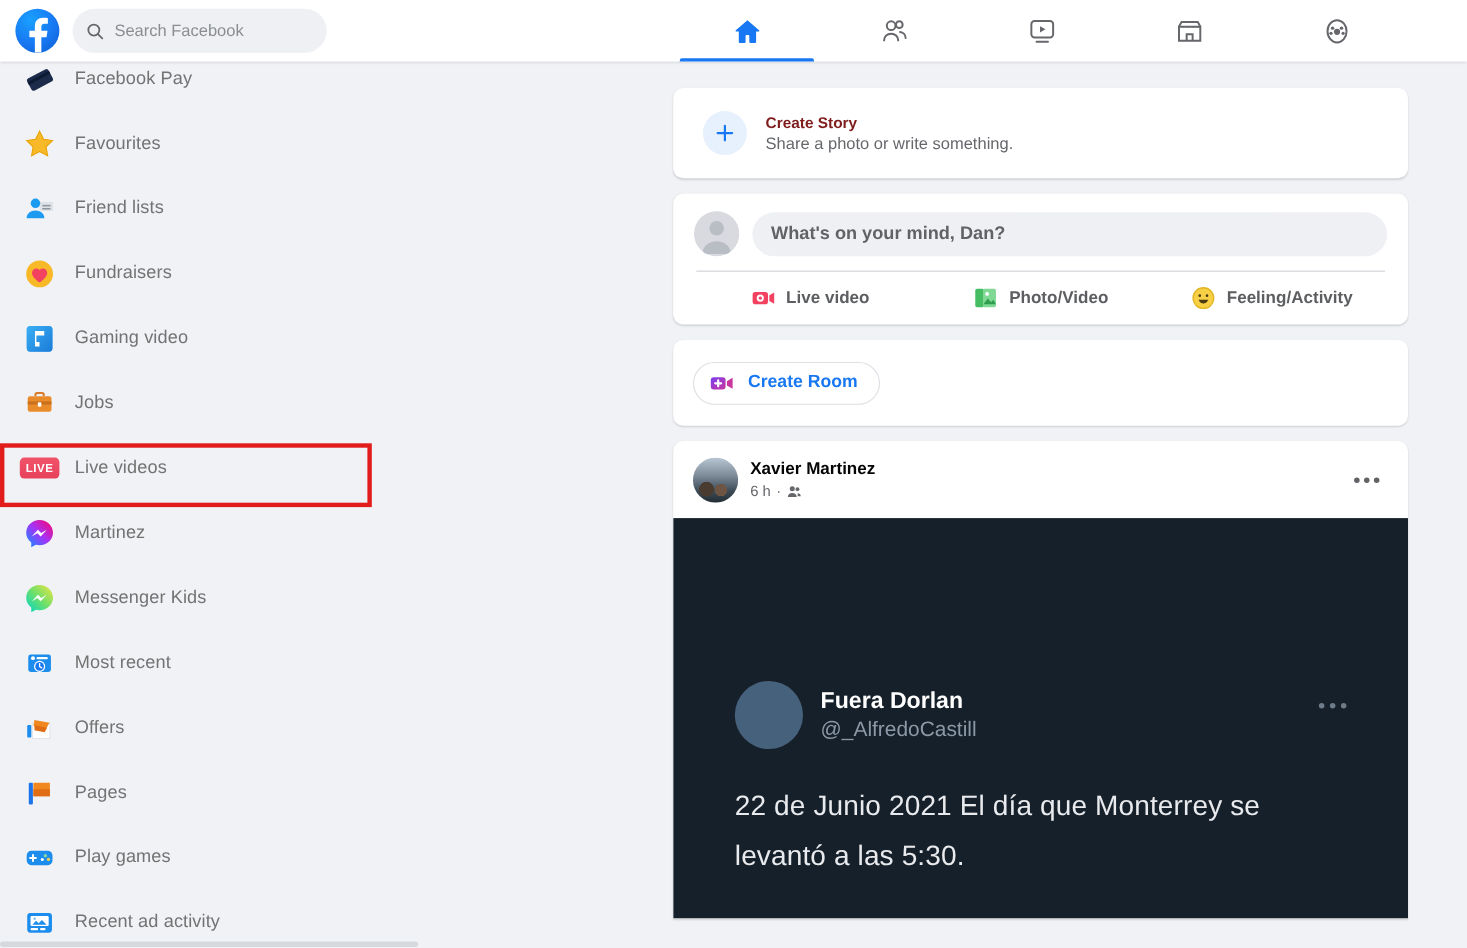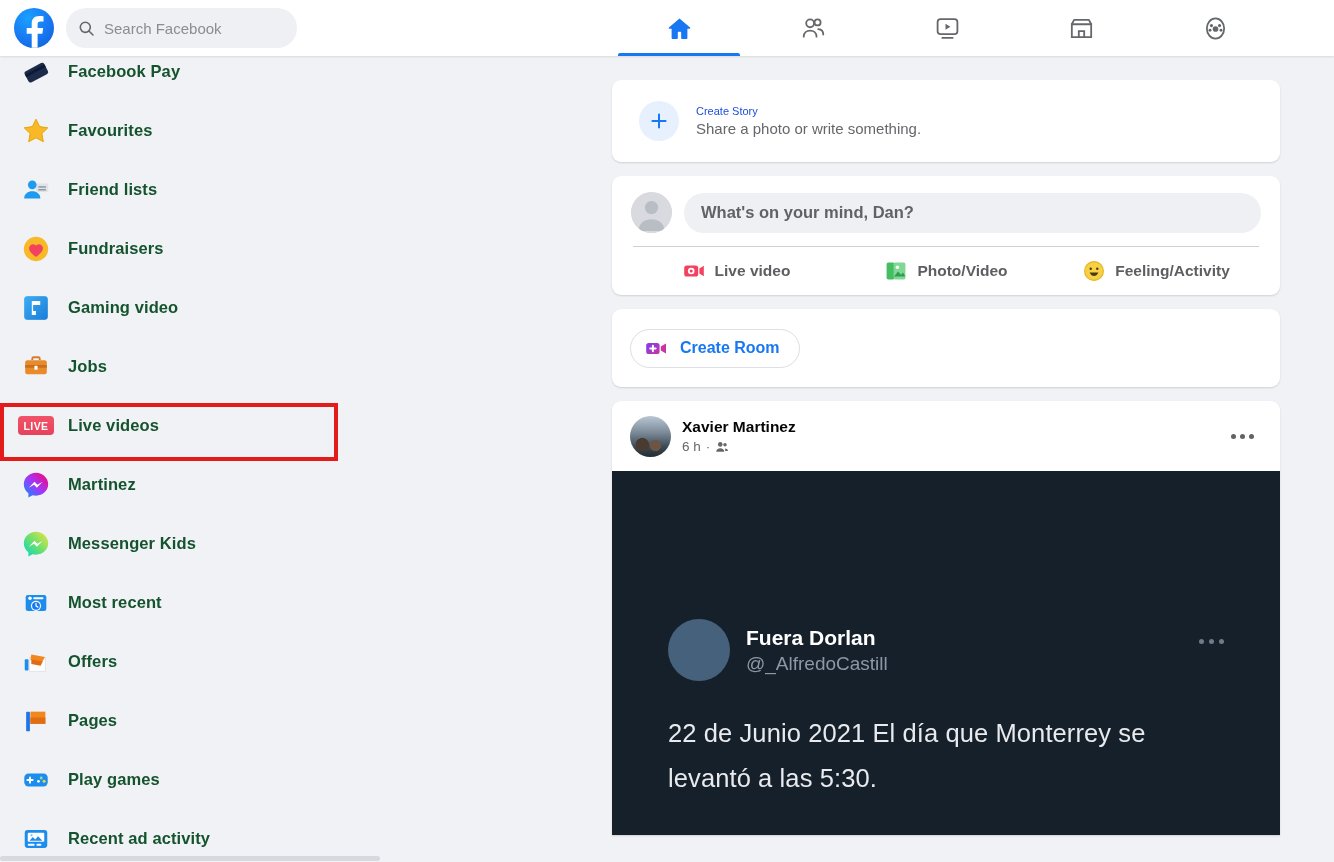--- a/index.html
+++ b/index.html
@@ -70,21 +70,21 @@
     height: 59px; display: flex; align-items: center;
     padding-left: 18px; cursor: pointer; position: relative;
   }
   .side-ico {
     width: 36px; height: 36px; flex: 0 0 auto;
     display: flex; align-items: center; justify-content: center;
     position: relative;
   }
   .side-label {
     margin-left: 14px;
-    font-size: 16.5px; color: #14532d; letter-spacing: .1px; font-weight: bold;
+    font-size: 16.5px; color: #737373; letter-spacing: .1px;
   }
 
   
   .hl-box {
     position: absolute; left: 0px; top: 403px;
     width: 338px; height: 58px;
     border: 4px solid #e21b1b;
     pointer-events: none; z-index: 12;
   }
 
@@ -110,21 +110,21 @@
   }
 
   
   .story-card { height: 82px; display: flex; align-items: center; padding-left: 27px; margin-top: 24px; }
   .plus-circle {
     width: 40px; height: 40px; border-radius: 50%;
     background: #e7f0fd; display:flex; align-items:center; justify-content:center;
     flex: 0 0 auto;
   }
   .story-txt { margin-left: 17px; }
-  .story-title { font-size: 11px; font-weight: normal; color: #1d4ed8; }
+  .story-title { font-size: 14px; font-weight: bold; color: #7f1d1d; }
   .story-sub { font-size: 15px; color: #65676b; margin-top: 3px; }
 
   
   .composer-card { padding: 16px 19px 0 19px; font-weight: bold; }
   .composer-row { display: flex; align-items: center; }
   .avatar-gray {
     width: 41px; height: 41px; border-radius: 50%; background: #d8dadf;
     flex: 0 0 auto; overflow: hidden; position: relative;
   }
   .composer-pill {

